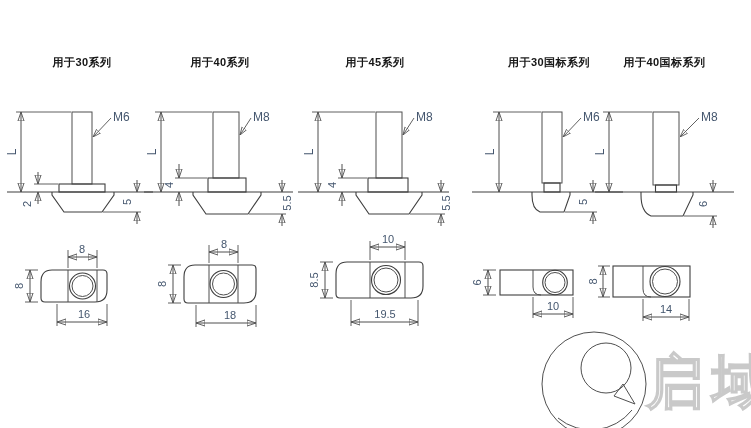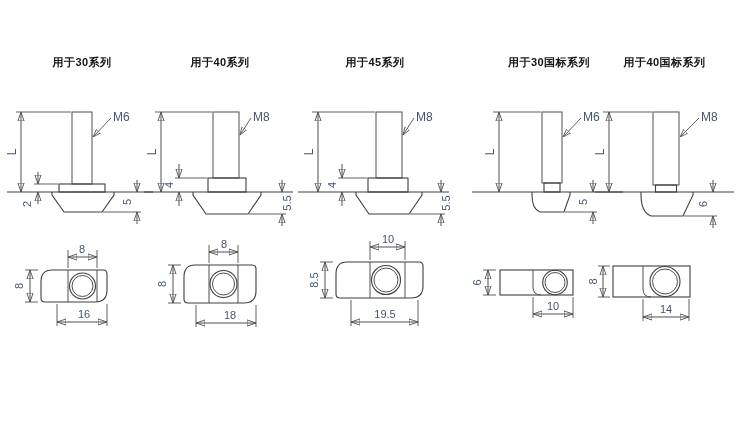--- a/index.html
+++ b/index.html
@@ -266,14 +266,23 @@
         <line x1="8" y1="171" x2="8" y2="202" marker-start="url(#a5)" marker-end="url(#a5)"></line>
         <text text-anchor="middle" transform="translate(2,186.5) rotate(-90)">8</text>
         <line class="thin" x1="48" y1="204" x2="48" y2="226"></line>
         <line class="thin" x1="94" y1="204" x2="94" y2="226"></line>
         <line x1="48" y1="222" x2="94" y2="222" marker-start="url(#a5)" marker-end="url(#a5)"></line>
         <text text-anchor="middle" x="71" y="218">14</text>
       </g>
     </svg>
   </div>
 
+  <div class="wm">
+    <svg width="223" height="106">
+      <circle cx="66" cy="62" r="52" stroke="#dcdcdc" stroke-width="2" fill="none"></circle>
+      <circle cx="78" cy="46" r="25" stroke="#d4d4d4" stroke-width="5.5" fill="none"></circle>
+      <path d="M95,62 L107,82 L86,74 Z" fill="#d4d4d4" stroke="#ffffff" stroke-width="1"></path>
+      <path d="M30,96 A52,52 0 0 0 104,88" stroke="#e2e2e2" stroke-width="1.5" fill="none"></path>
+      <text x="118" y="80">启域</text>
+    </svg>
+  </div>
 
 </div>
 
 </body></html>

